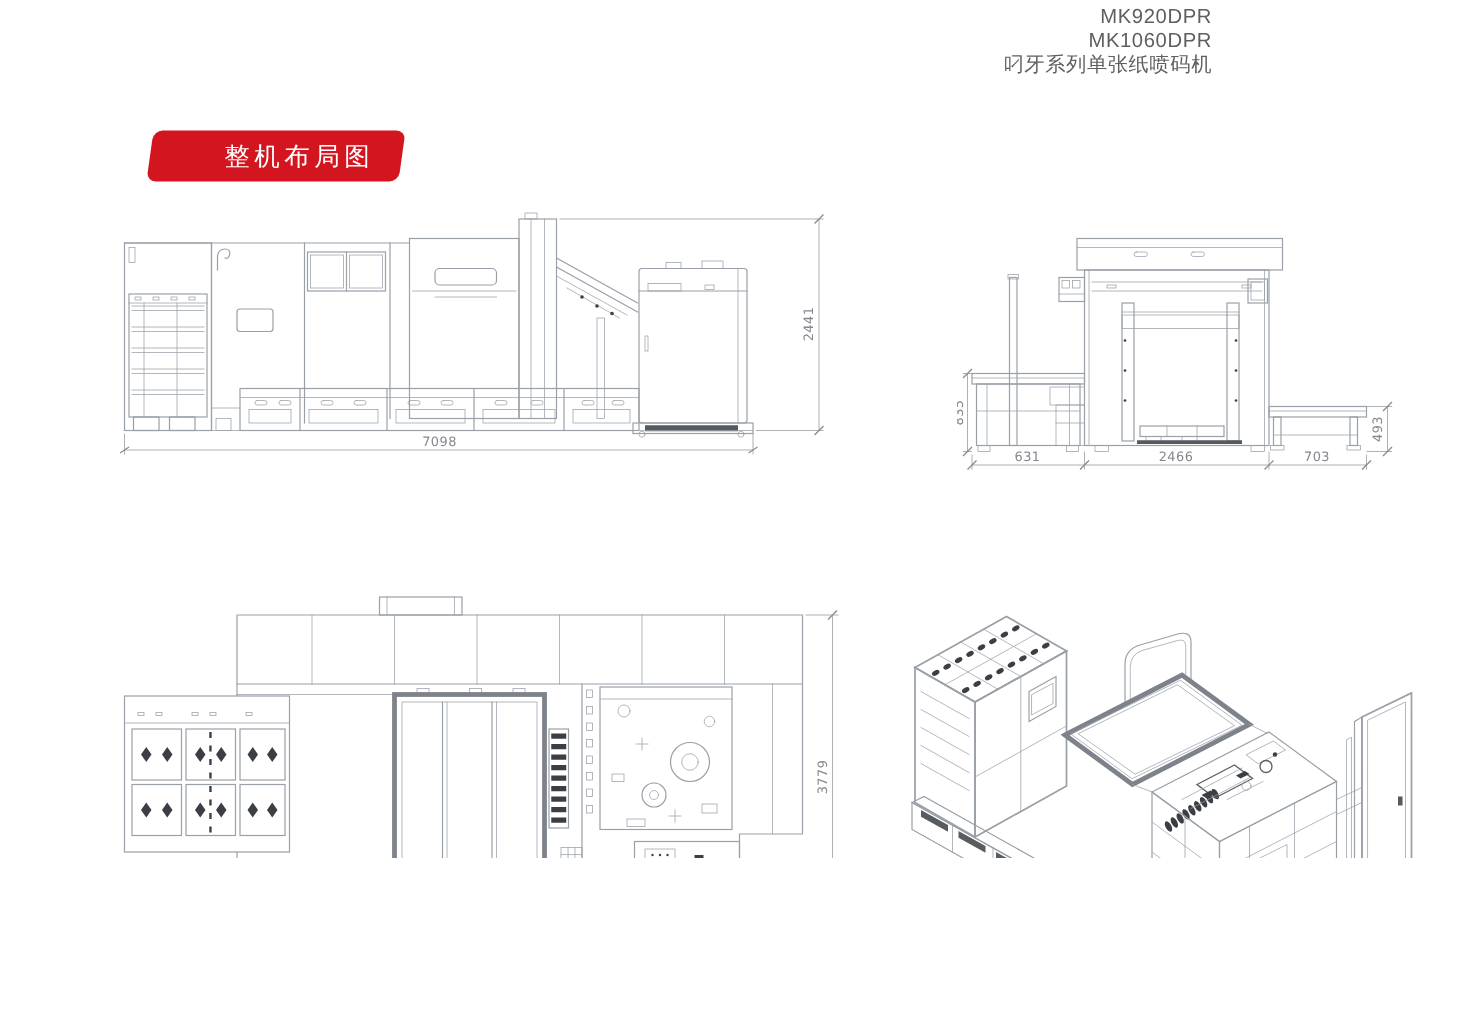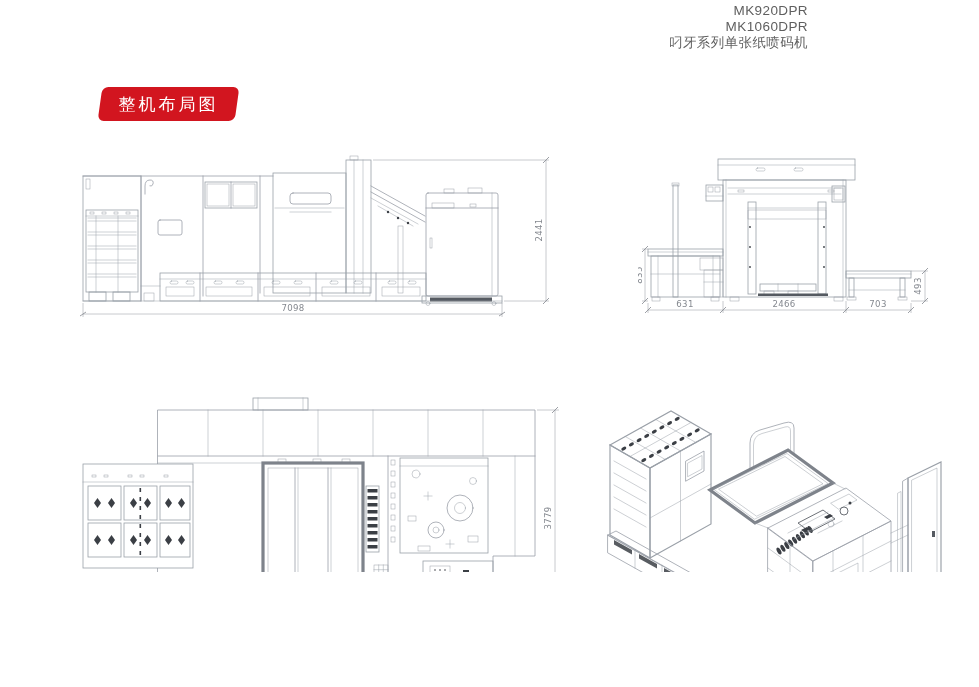--- a/index.html
+++ b/index.html
@@ -2,21 +2,21 @@
 <html><head>
 <meta charset="utf-8">
 <style>
   html,body{margin:0;padding:0;background:#fff;}
   .canvas{position:relative;width:979px;height:572px;background:#ffffff;overflow:hidden;
           font-family:"Liberation Sans",sans-serif;}
   
   .models{position:absolute;top:3px;right:171px;text-align:right;color:#5f5f5f;
           font-size:13.5px;line-height:16px;letter-spacing:0.4px;}
   
-  .badge{position:absolute;left:100px;top:87px;width:137px;height:34px;}
+  .badge{position:absolute;left:100px;top:87px;width:137px;height:34px;padding-left:31px;}
   .badge::before{content:"";position:absolute;inset:0;background:var(--badge-bg,#d2151f);
           transform:skewX(-8deg);border-radius:6px;}
   .badge span{position:relative;display:flex;width:100%;height:100%;align-items:center;
           justify-content:center;color:#fff;font-size:17px;letter-spacing:3px;font-weight:500;}
   .view{position:absolute;}
   
   .ln{stroke:#9aa0a8;stroke-width:0.8;fill:none;stroke-linecap:square;}
   .lnf{stroke:#9aa0a8;stroke-width:0.8;fill:#ffffff;}
   .thin{stroke-width:0.5;}
   .thick{stroke-width:1.15;}
@@ -36,21 +36,21 @@
   <div class="models">
     <div>MK920DPR</div>
     <div>MK1060DPR</div>
     <div>叼牙系列单张纸喷码机</div>
   </div>
 
   <div class="badge" style="--badge-bg: #d2151f;">
     <span>整机布局图</span>
   </div>
 
-  <div class="view" style="left:78px;top:146px;width:490px;height:180px;">
+  <div class="view" style="left:78px;top:132px;width:490px;height:180px;">
   <svg width="490" height="180" viewBox="0 0 490 180">
     <defs>
       <pattern id="ventA" width="4" height="9" patternUnits="userSpaceOnUse">
         <rect width="4" height="9" fill="#eef0f2"></rect>
         <rect x="0.6" y="1.2" width="2.4" height="2.8" fill="#7b8088"></rect>
         <rect x="0.6" y="5.2" width="2.4" height="2.8" fill="#7b8088"></rect>
       </pattern>
     </defs>
     <g>
 

